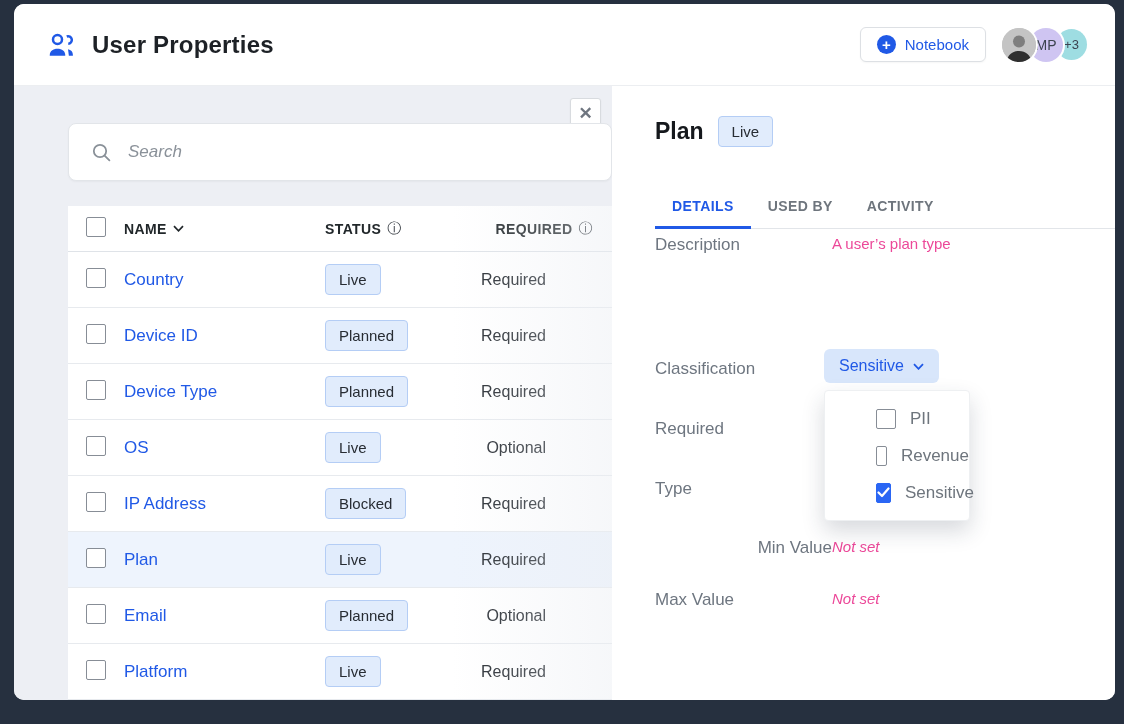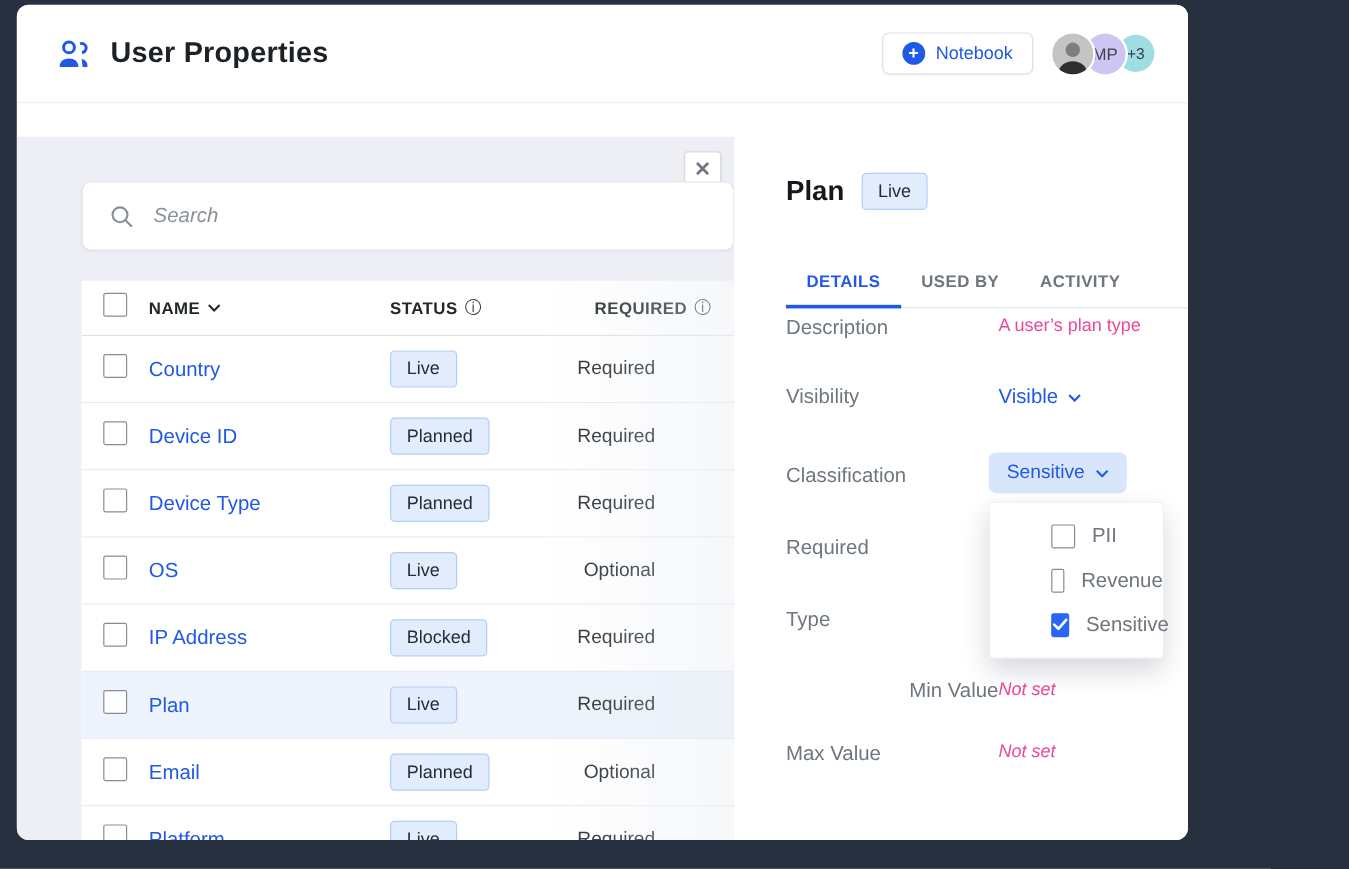--- a/index.html
+++ b/index.html
@@ -5,22 +5,22 @@
   :root{
     --accent:#2059e6; --dark_bg:#26303f; --panel_bg:#edeff4;
     --badge_bg:#e1ecfc; --badge_border:#b4cdf5; --selected_row:#eef4fd;
     --pill_bg:#d8e6fb; --checkbox_checked:#2a66f4;
     --avatar_mp:#cfc5f2; --avatar_plus:#9edde2;
   }
   *{margin:0;padding:0;box-sizing:border-box;}
   html,body{width:1124px;height:724px;overflow:hidden;}
   body{font-family:"Liberation Sans", sans-serif;background:var(--dark_bg);}
   .stage{position:relative;width:1124px;height:724px;}
-  .card{position:absolute;left:14px;top:4px;width:976px;height:696px;background:#fff;
-        border-radius:10px;overflow:hidden;display:flex;flex-direction:column;gap:28px;}
+  .card{position:absolute;left:14px;top:4px;width:1101px;height:696px;background:#fff;
+        border-radius:10px;overflow:hidden;display:flex;flex-direction:column;}
   
   header{height:82px;flex:0 0 82px;display:flex;align-items:center;justify-content:space-between;
          padding:0 28px 0 32px;background:#fff;border-bottom:1px solid #eceef1;}
   .h-left{display:flex;align-items:center;gap:16px;}
   .h-left h1{font-size:24px;font-weight:700;color:#1d2126;letter-spacing:.2px;}
   .users-icon{display:inline-flex;width:30px;height:30px;}
   .h-right{display:flex;align-items:center;gap:16px;}
   .notebook-btn{display:flex;align-items:center;gap:9px;background:#fff;border:1px solid #dde0e4;
       border-radius:6px;padding:7px 16px;cursor:pointer;box-shadow:0 1px 2px rgba(0,0,0,.04);}
   .plus-icon{width:19px;height:19px;border-radius:50%;background:var(--accent);color:#fff;
@@ -227,31 +227,20 @@
           <span class="tab active">DETAILS</span>
           <span class="tab">USED BY</span>
           <span class="tab">ACTIVITY</span>
         </div>
 
         <div class="field f-description">
           <span class="f-label">Description</span>
           <span class="f-value">A user’s plan type</span>
         </div>
 
-        <div class="field f-visibility">
-          <span class="f-label">Visibility</span>
-          <span class="f-link">
-            <span>Visible</span>
-            <span>
-              <svg width="11" height="7" viewBox="0 0 11 7" fill="none">
-                  <polyline points="1,1.2 5.5,5.8 10,1.2" stroke="#2059e6" stroke-width="1.8"></polyline>
-                </svg>
-            </span>
-          </span>
-        </div>
 
         <div class="field f-classification">
           <span class="f-label">Classification</span>
         </div>
         <span class="pill">
           <span>Sensitive</span>
           <span>
             <svg width="11" height="7" viewBox="0 0 11 7" fill="none">
                 <polyline points="1,1.2 5.5,5.8 10,1.2" stroke="#2059e6" stroke-width="1.8"></polyline>
               </svg>

